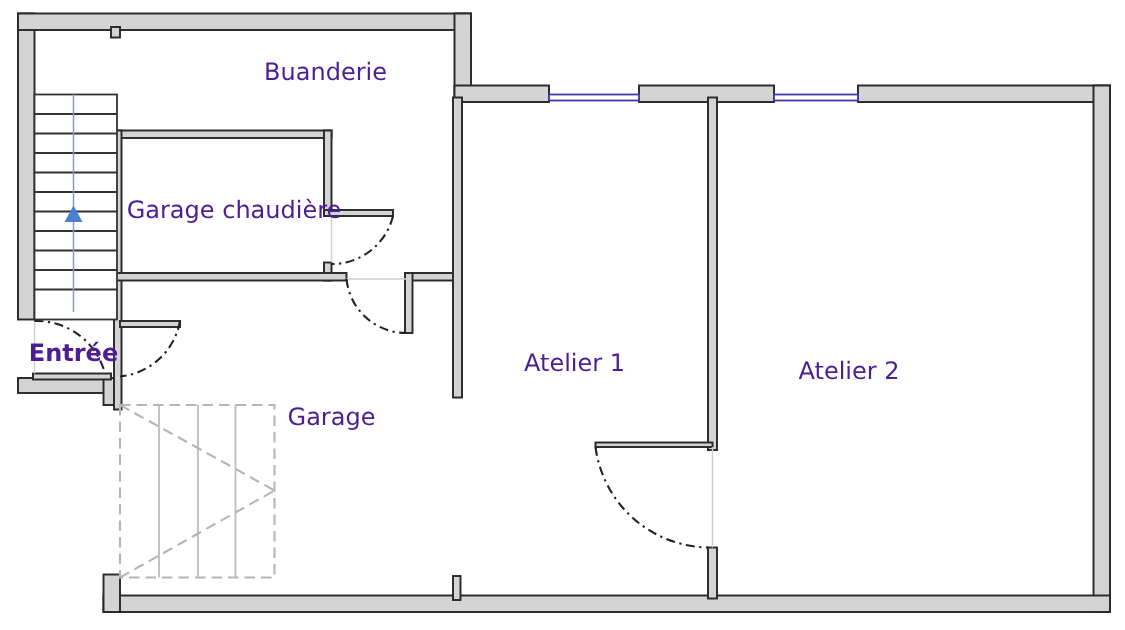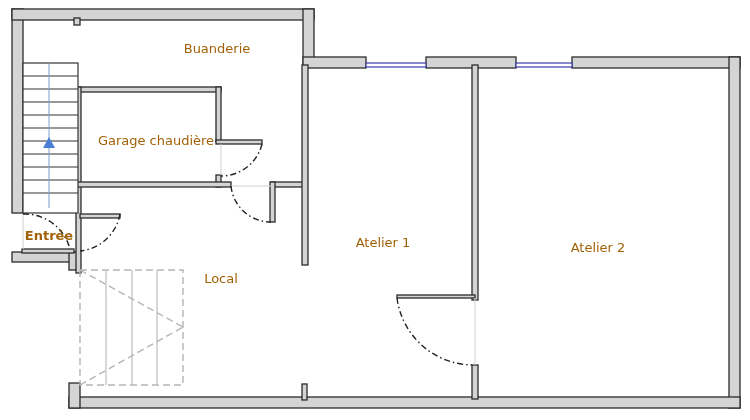--- a/index.html
+++ b/index.html
@@ -9,22 +9,22 @@
   .stair-line { stroke: #333; stroke-width: 1.2; fill: none; }
   .stair-axis { stroke: #7a9ccc; stroke-width: 1; fill: none; }
   .door-arc { fill: none; stroke: #222; stroke-width: 1.4; stroke-dasharray: 6 3 1.5 3; }
   .opening { stroke: #cfcfcf; stroke-width: 1; }
   .window { stroke: #3b3bb0; stroke-width: 1.2; fill: #ffffff; }
   .dashed { stroke: #b5b5b5; stroke-width: 1.4; stroke-dasharray: 7 4; fill: none; }
   .thin-grey { stroke: #bdbdbd; stroke-width: 1.2; fill: none; }
   .label {
     position: absolute;
     font-family: "DejaVu Sans", sans-serif;
-    font-size: 13px;
-    color: #a16207;
+    font-size: 16px;
+    color: #4c1d95;
     white-space: nowrap;
     transform: translate(-50%, -50%);
   }
 </style>
 </head>
 <body>
 
 <svg id="plan" viewBox="0 0 750 420" xmlns="http://www.w3.org/2000/svg">
 
   <g>
@@ -117,15 +117,15 @@
     <path class="door-arc" d="M120,214 A45,45 0 0 1 80,251"></path>
 
     <line class="opening" x1="475" y1="298" x2="475" y2="365"></line>
     <path class="door-arc" d="M397,298 A77,77 0 0 0 472,365"></path>
   </g>
 </svg>
 
 <div class="label" style="left:217px; top:48px;">Buanderie</div>
 <div class="label" style="left:156px; top:140px;">Garage chaudière</div>
 <div class="label" style="left:49px; top:235px;font-weight:bold;">Entrée</div>
-<div class="label" style="left:221px; top:278px;">Local</div>
+<div class="label" style="left:221px; top:278px;">Garage</div>
 <div class="label" style="left:383px; top:242px;">Atelier 1</div>
-<div class="label" style="left:598px; top:247px;">Atelier 2</div>
+<div class="label" style="left:566px; top:247px;">Atelier 2</div>
 
 </body></html>

